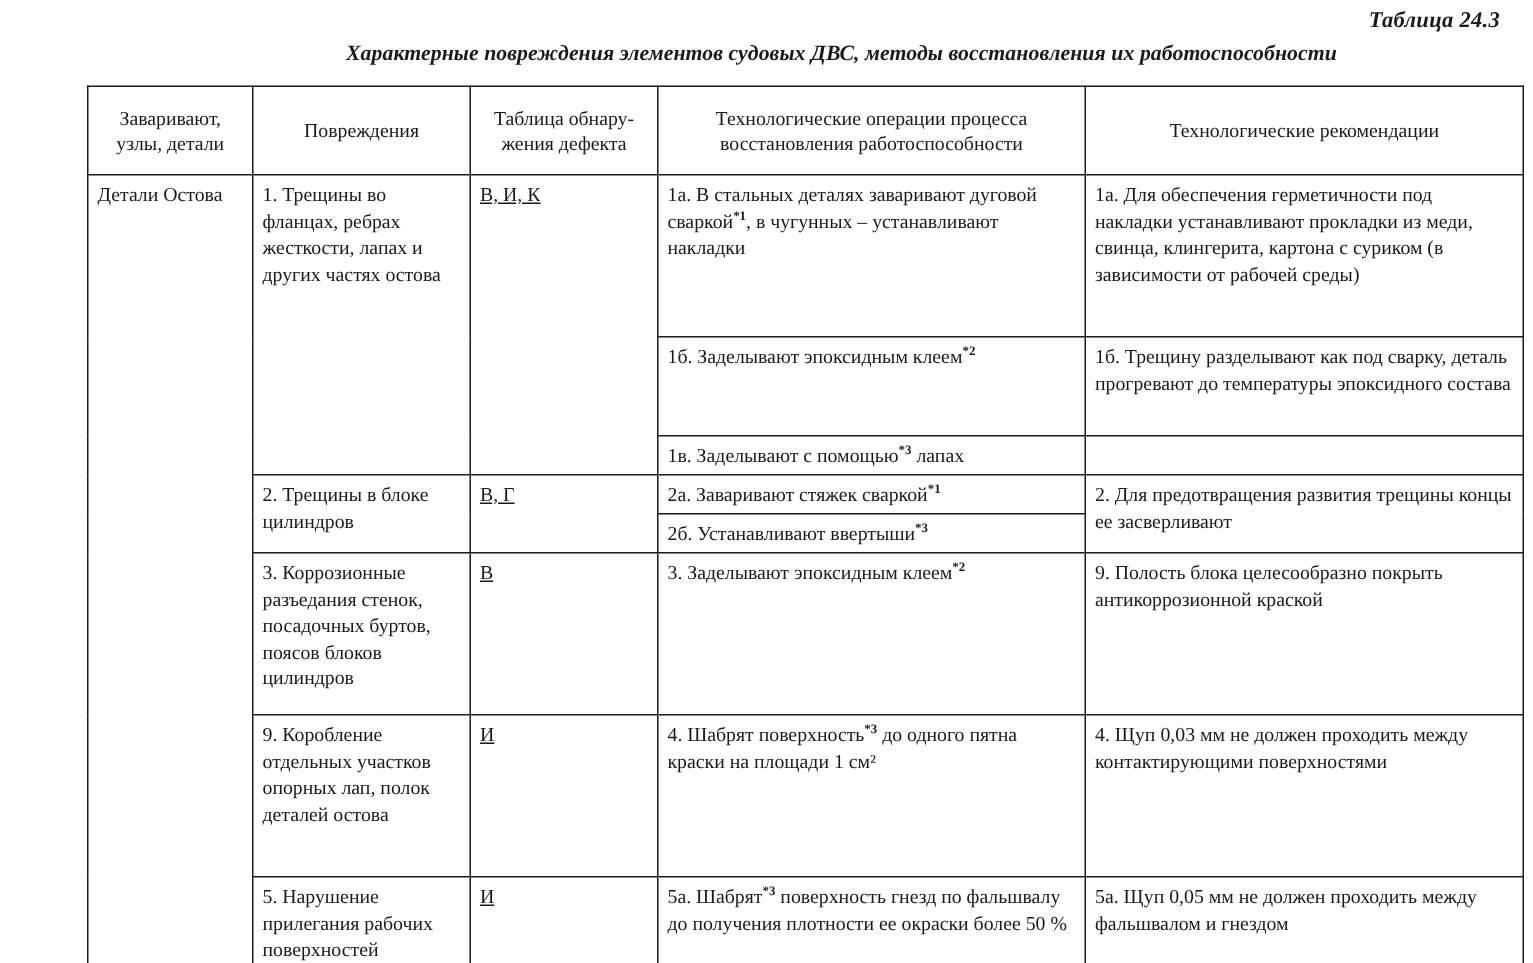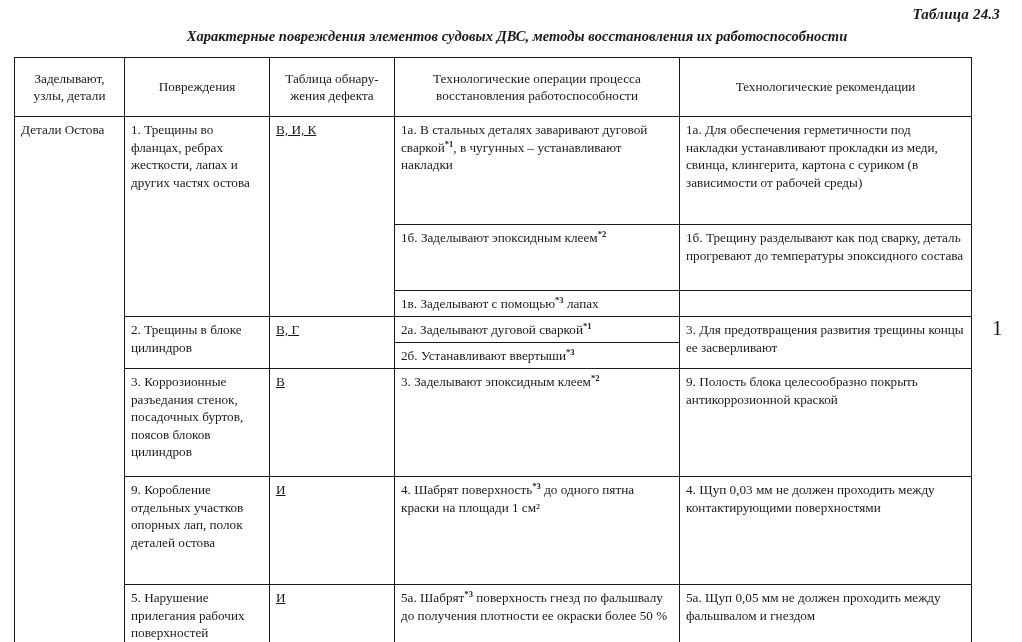--- a/index.html
+++ b/index.html
@@ -12,20 +12,21 @@
     height: 642px;
     position: relative;
     font-family: "Liberation Serif", "DejaVu Serif", serif;
     color: #1a1a1a;
     overflow: hidden;
   }
 
   .page {
     position: absolute;
     inset: 0;
+    margin-left: 44px;
   }
 
   
   .table-number {
     position: absolute;
     top: 6px;
     right: 22px;
     font-style: italic;
     font-weight: bold;
     font-size: 15px;
@@ -128,21 +129,21 @@
       <colgroup>
         <col class="c1">
           <col class="c2">
           <col class="c3">
           <col class="c4">
           <col class="c5">
       </colgroup>
       <thead>
         <tr>
           <th class="h-left">
-            <div>Заделывают,</div>
+            <div>Заваривают,</div>
             <div>узлы, детали</div>
           </th>
           <th>Повреждения</th>
           <th class="h-meth">
             <div>Таблица обнару-</div>
             <div>жения дефекта</div>
           </th>
           <th>
             <div>Технологические операции процесса</div>
             <div>восстановления работоспособности</div>
@@ -166,22 +167,22 @@
         </tr>
 
         <tr>
           <td style="height:18px"><span>1в. Заделывают с помощью</span><span class="sup">*3</span><span> лапах</span></td>
           <td class="blank"></td>
         </tr>
 
         <tr>
           <td rowspan="2">2. Трещины в блоке цилиндров</td>
           <td class="method" rowspan="2">В, Г</td>
-          <td style="height:18px"><span>2а. Заделывают дуговой сваркой</span><span class="sup">*1</span><span></span></td>
-          <td rowspan="2">3. Для предотвращения развития трещины концы ее засверливают</td>
+          <td style="height:18px"><span>2а. Заваривают стяжек сваркой</span><span class="sup">*1</span><span></span></td>
+          <td rowspan="2">2. Для предотвращения развития трещины концы ее засверливают</td>
         </tr>
 
         <tr>
           <td style="height:18px"><span>2б. Устанавливают ввертыши</span><span class="sup">*3</span><span></span></td>
         </tr>
 
         <tr>
           <td>3. Коррозионные разъедания стенок, посадочных буртов, поясов блоков цилиндров</td>
           <td class="method">В</td>
           <td style="height:100px"><span>3. Заделывают эпоксидным клеем</span><span class="sup">*2</span><span></span></td>

